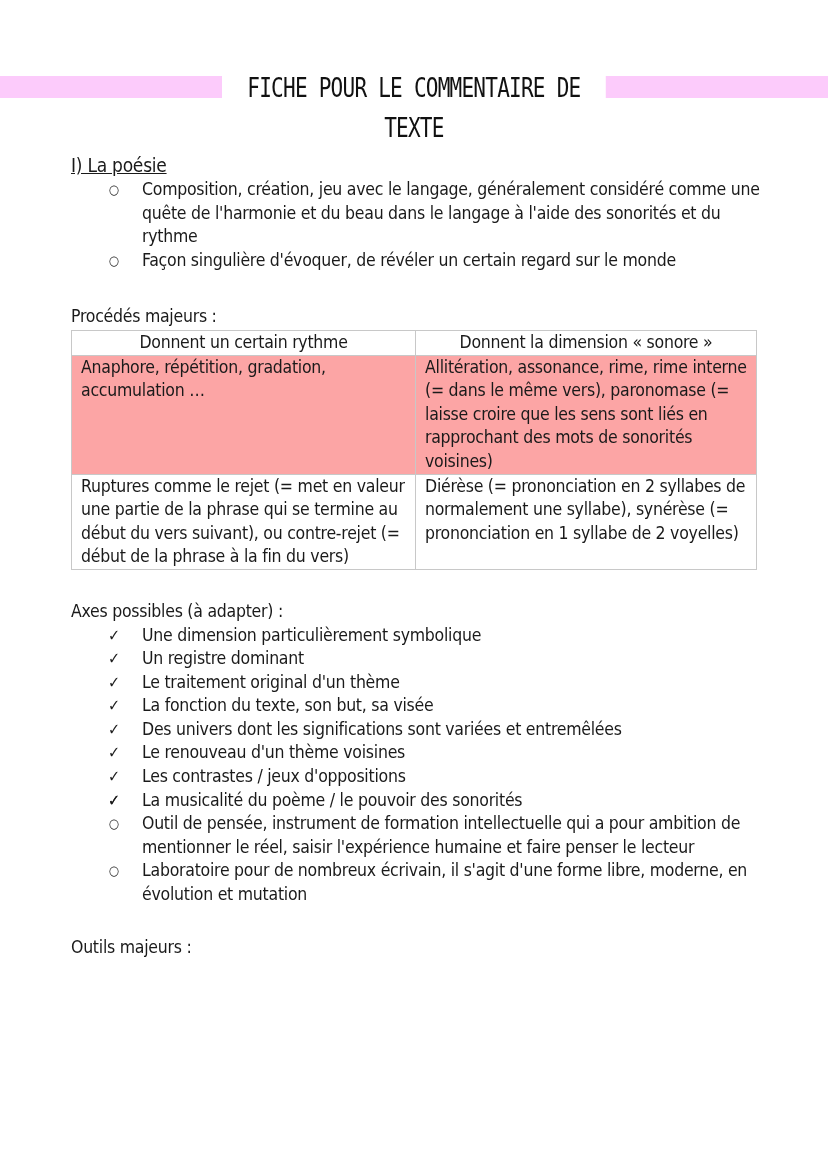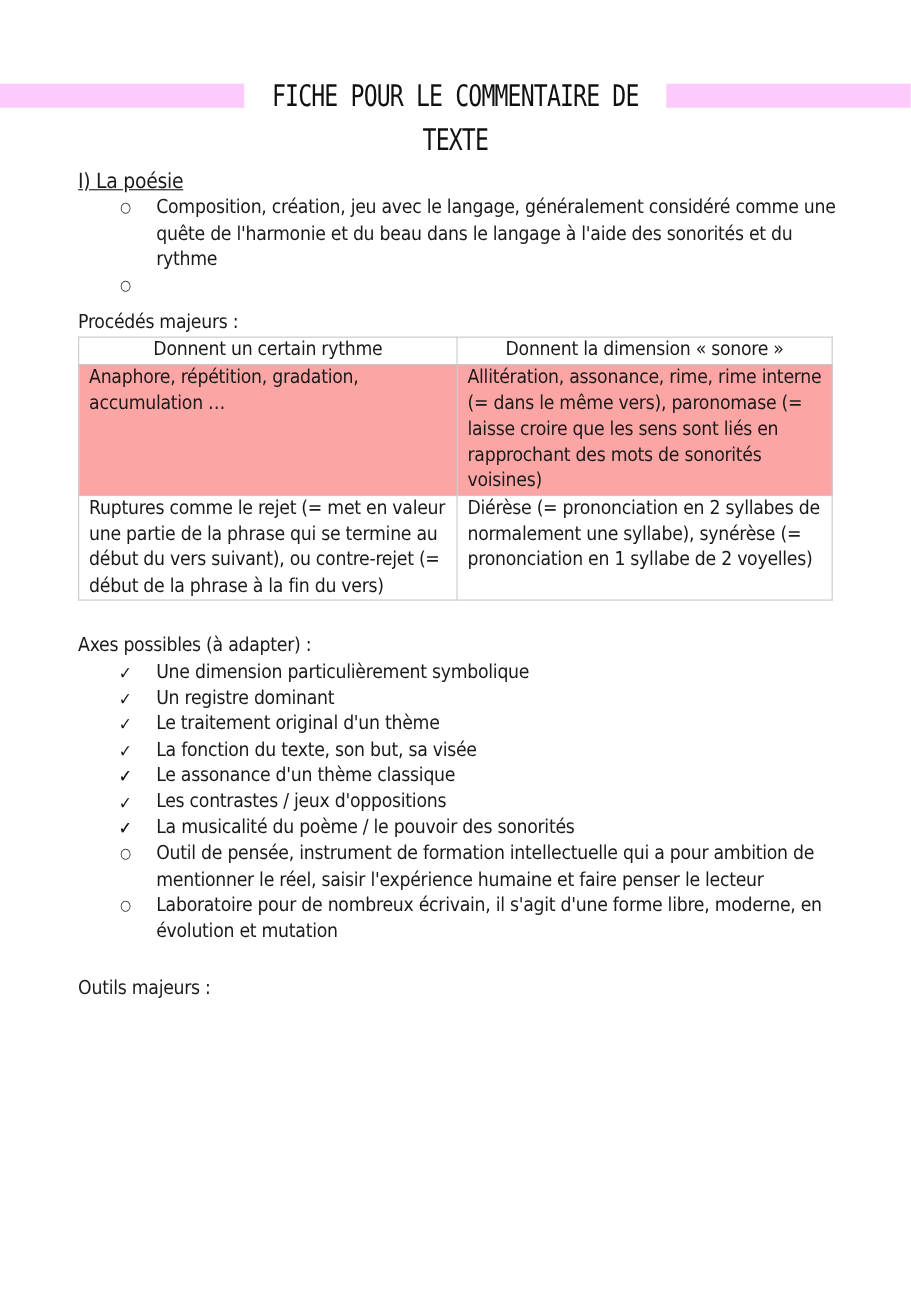--- a/index.html
+++ b/index.html
@@ -52,20 +52,21 @@
 <div class="content">
 
   <h2 class="heading">I) La poésie</h2>
   <ul class="circle">
     <li>
       <span class="bullet">○</span>
       <span>Composition, création, jeu avec le langage, généralement considéré comme une quête de l'harmonie et du beau dans le langage à l'aide des sonorités et du rythme</span>
     </li>
     <li>
       <span class="bullet">○</span>
+      <span>Façon singulière d'évoquer, de révéler un certain regard sur le monde</span>
     </li>
   </ul>
 
   <div class="label">Procédés majeurs :</div>
   <table class="proc">
     <tbody>
         <tr>
       <th class="c1">Donnent un certain rythme</th>
       <th>Donnent la dimension « sonore »</th>
     </tr>
@@ -79,22 +80,22 @@
     </tr>
   </tbody>
     </table>
 
   <div class="gap-after-table">Axes possibles (à adapter) :</div>
   <ul class="check">
     <li><span class="tick">✓</span><span>Une dimension particulièrement symbolique</span></li>
     <li><span class="tick">✓</span><span>Un registre dominant</span></li>
     <li><span class="tick">✓</span><span>Le traitement original d'un thème</span></li>
     <li><span class="tick">✓</span><span>La fonction du texte, son but, sa visée</span></li>
-    <li><span class="tick">✓</span></li>
-    <li><span class="tick">✓</span><span>Le assonance d'un thème classique</span></li>
+    <li><span class="tick">✓</span><span>Des univers dont les significations sont variées et entremêlées</span></li>
+    <li><span class="tick">✓</span><span>Le renouveau d'un thème voisines</span></li>
     <li><span class="tick">✓</span><span>Les contrastes / jeux d'oppositions</span></li>
     <li><span class="tick">✓</span></li>
     <li><span class="tick">✓</span><span>La musicalité du poème / le pouvoir des sonorités</span></li>
   </ul>
 
   <ul class="circle">
     <li>
       <span class="bullet">○</span>
       <span>Outil de pensée, instrument de formation intellectuelle qui a pour ambition de mentionner le réel, saisir l'expérience humaine et faire penser le lecteur</span>
     </li>

